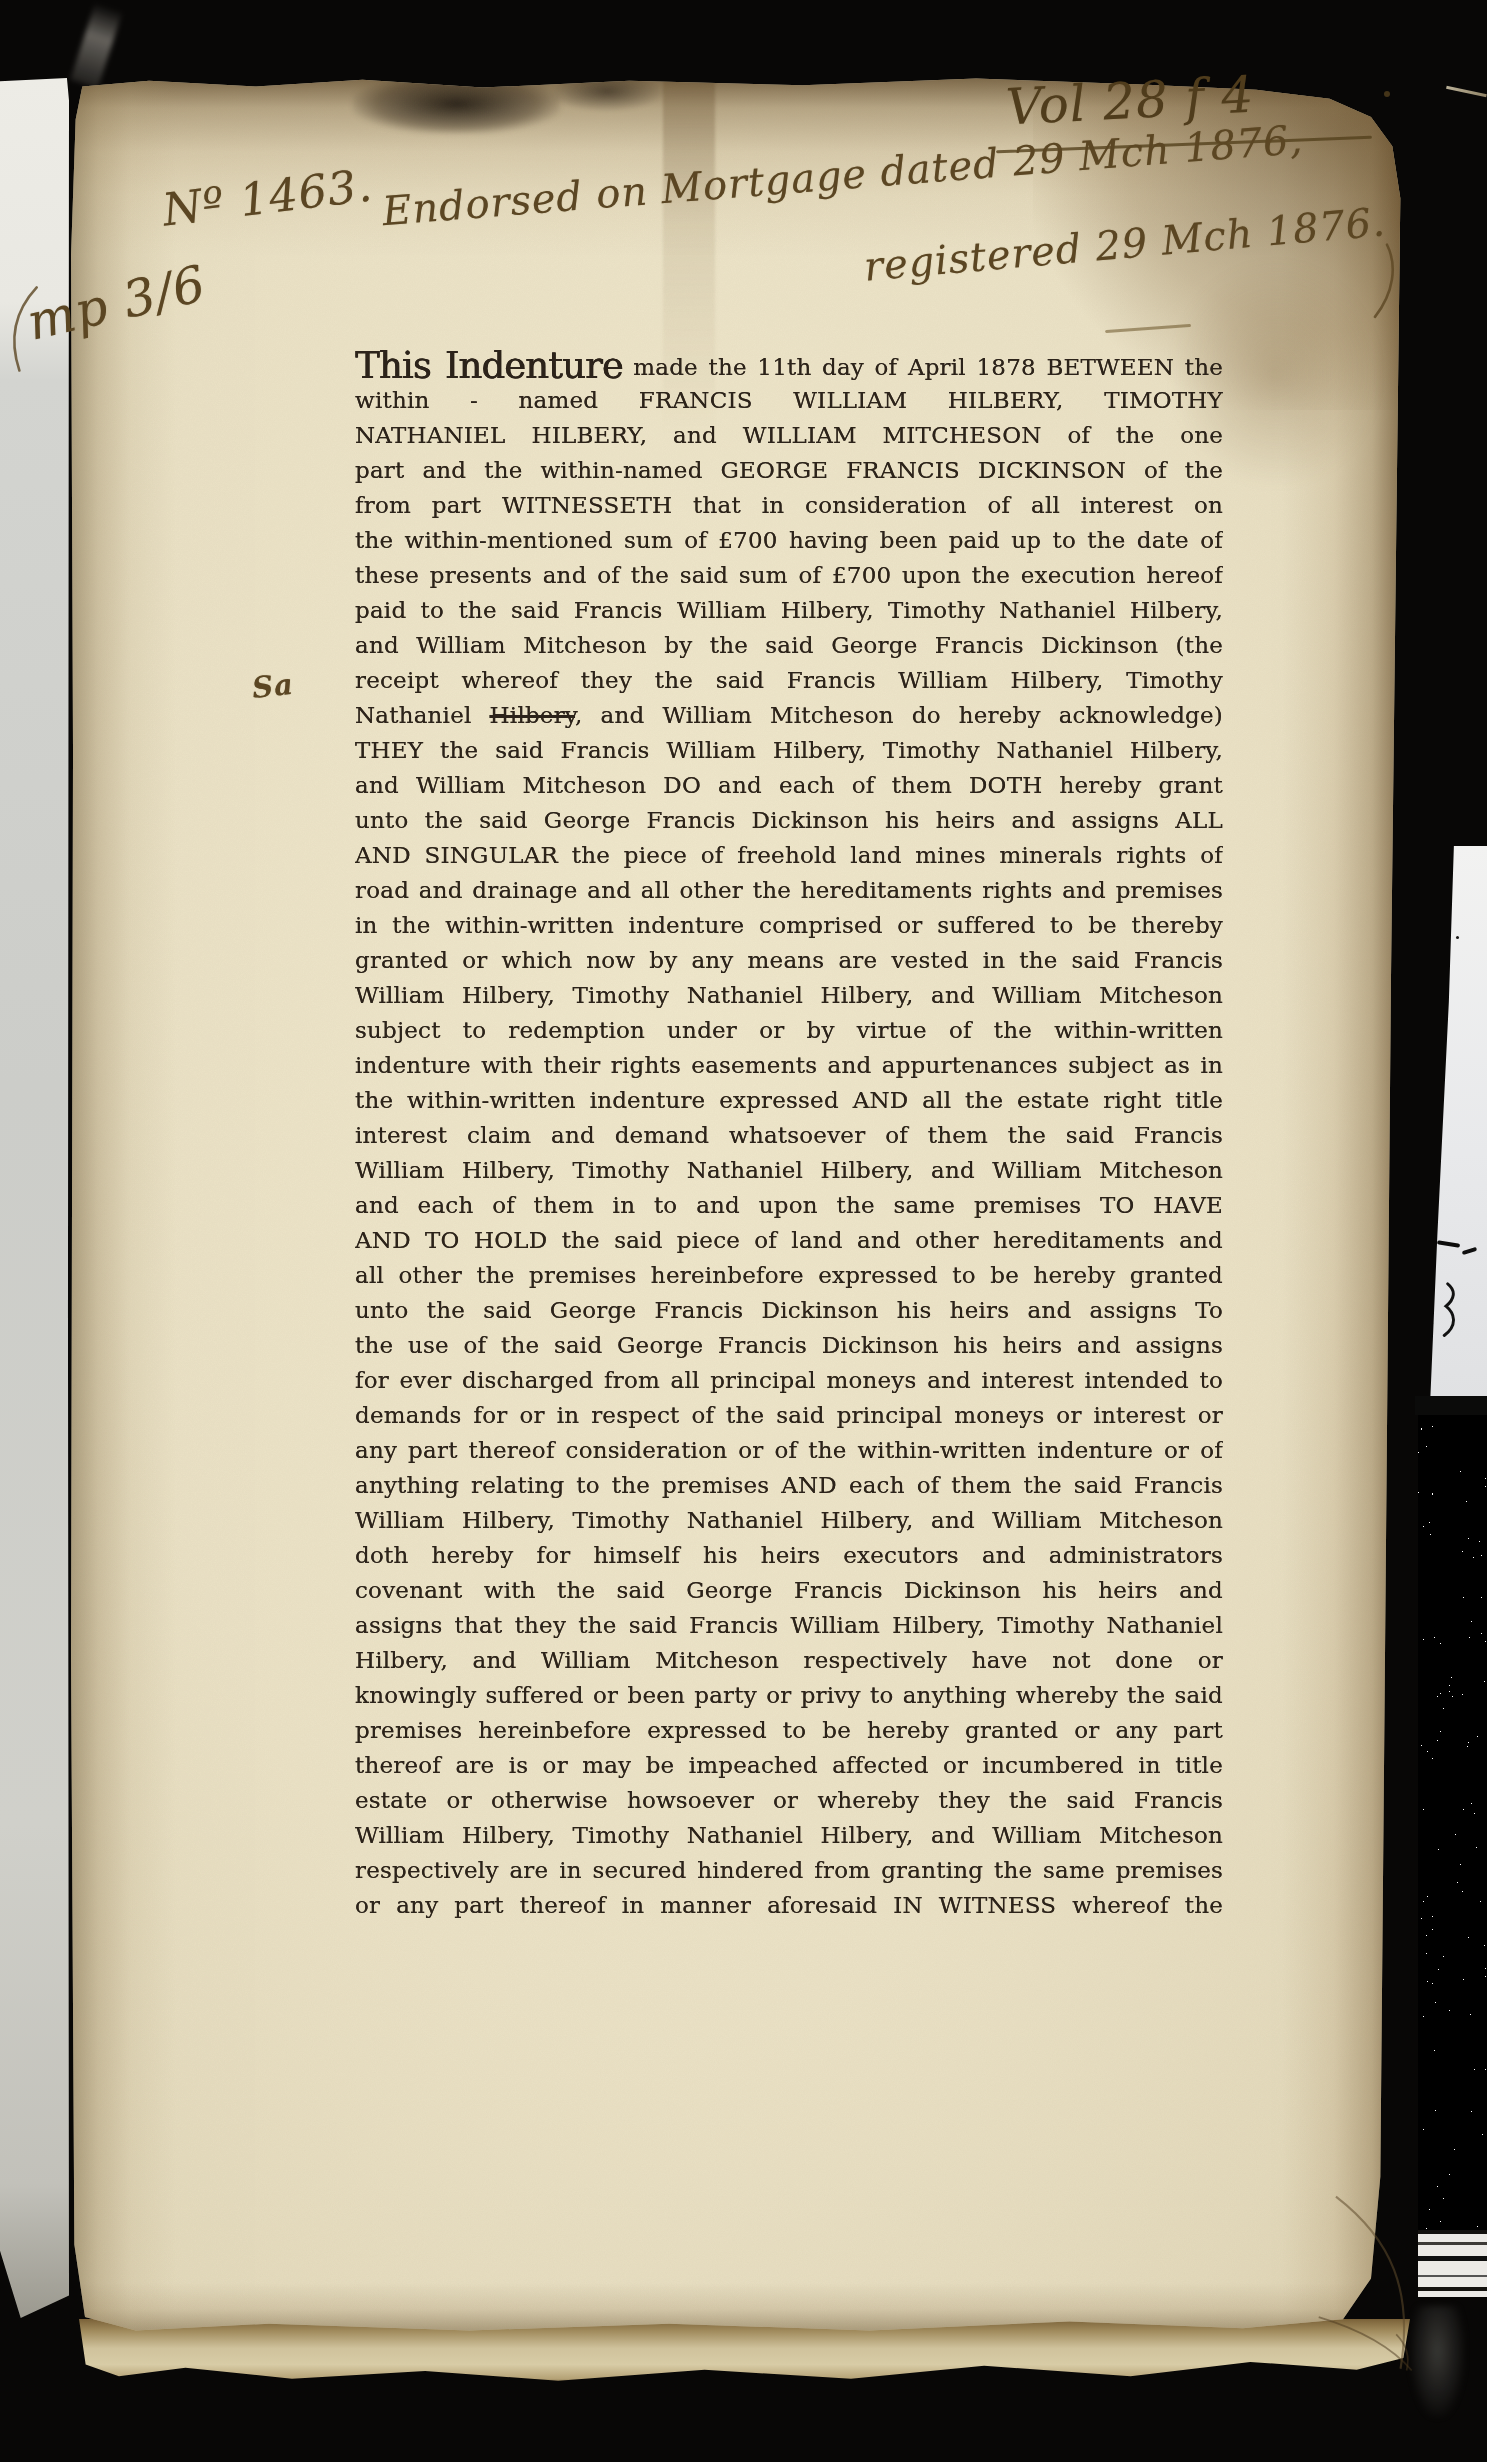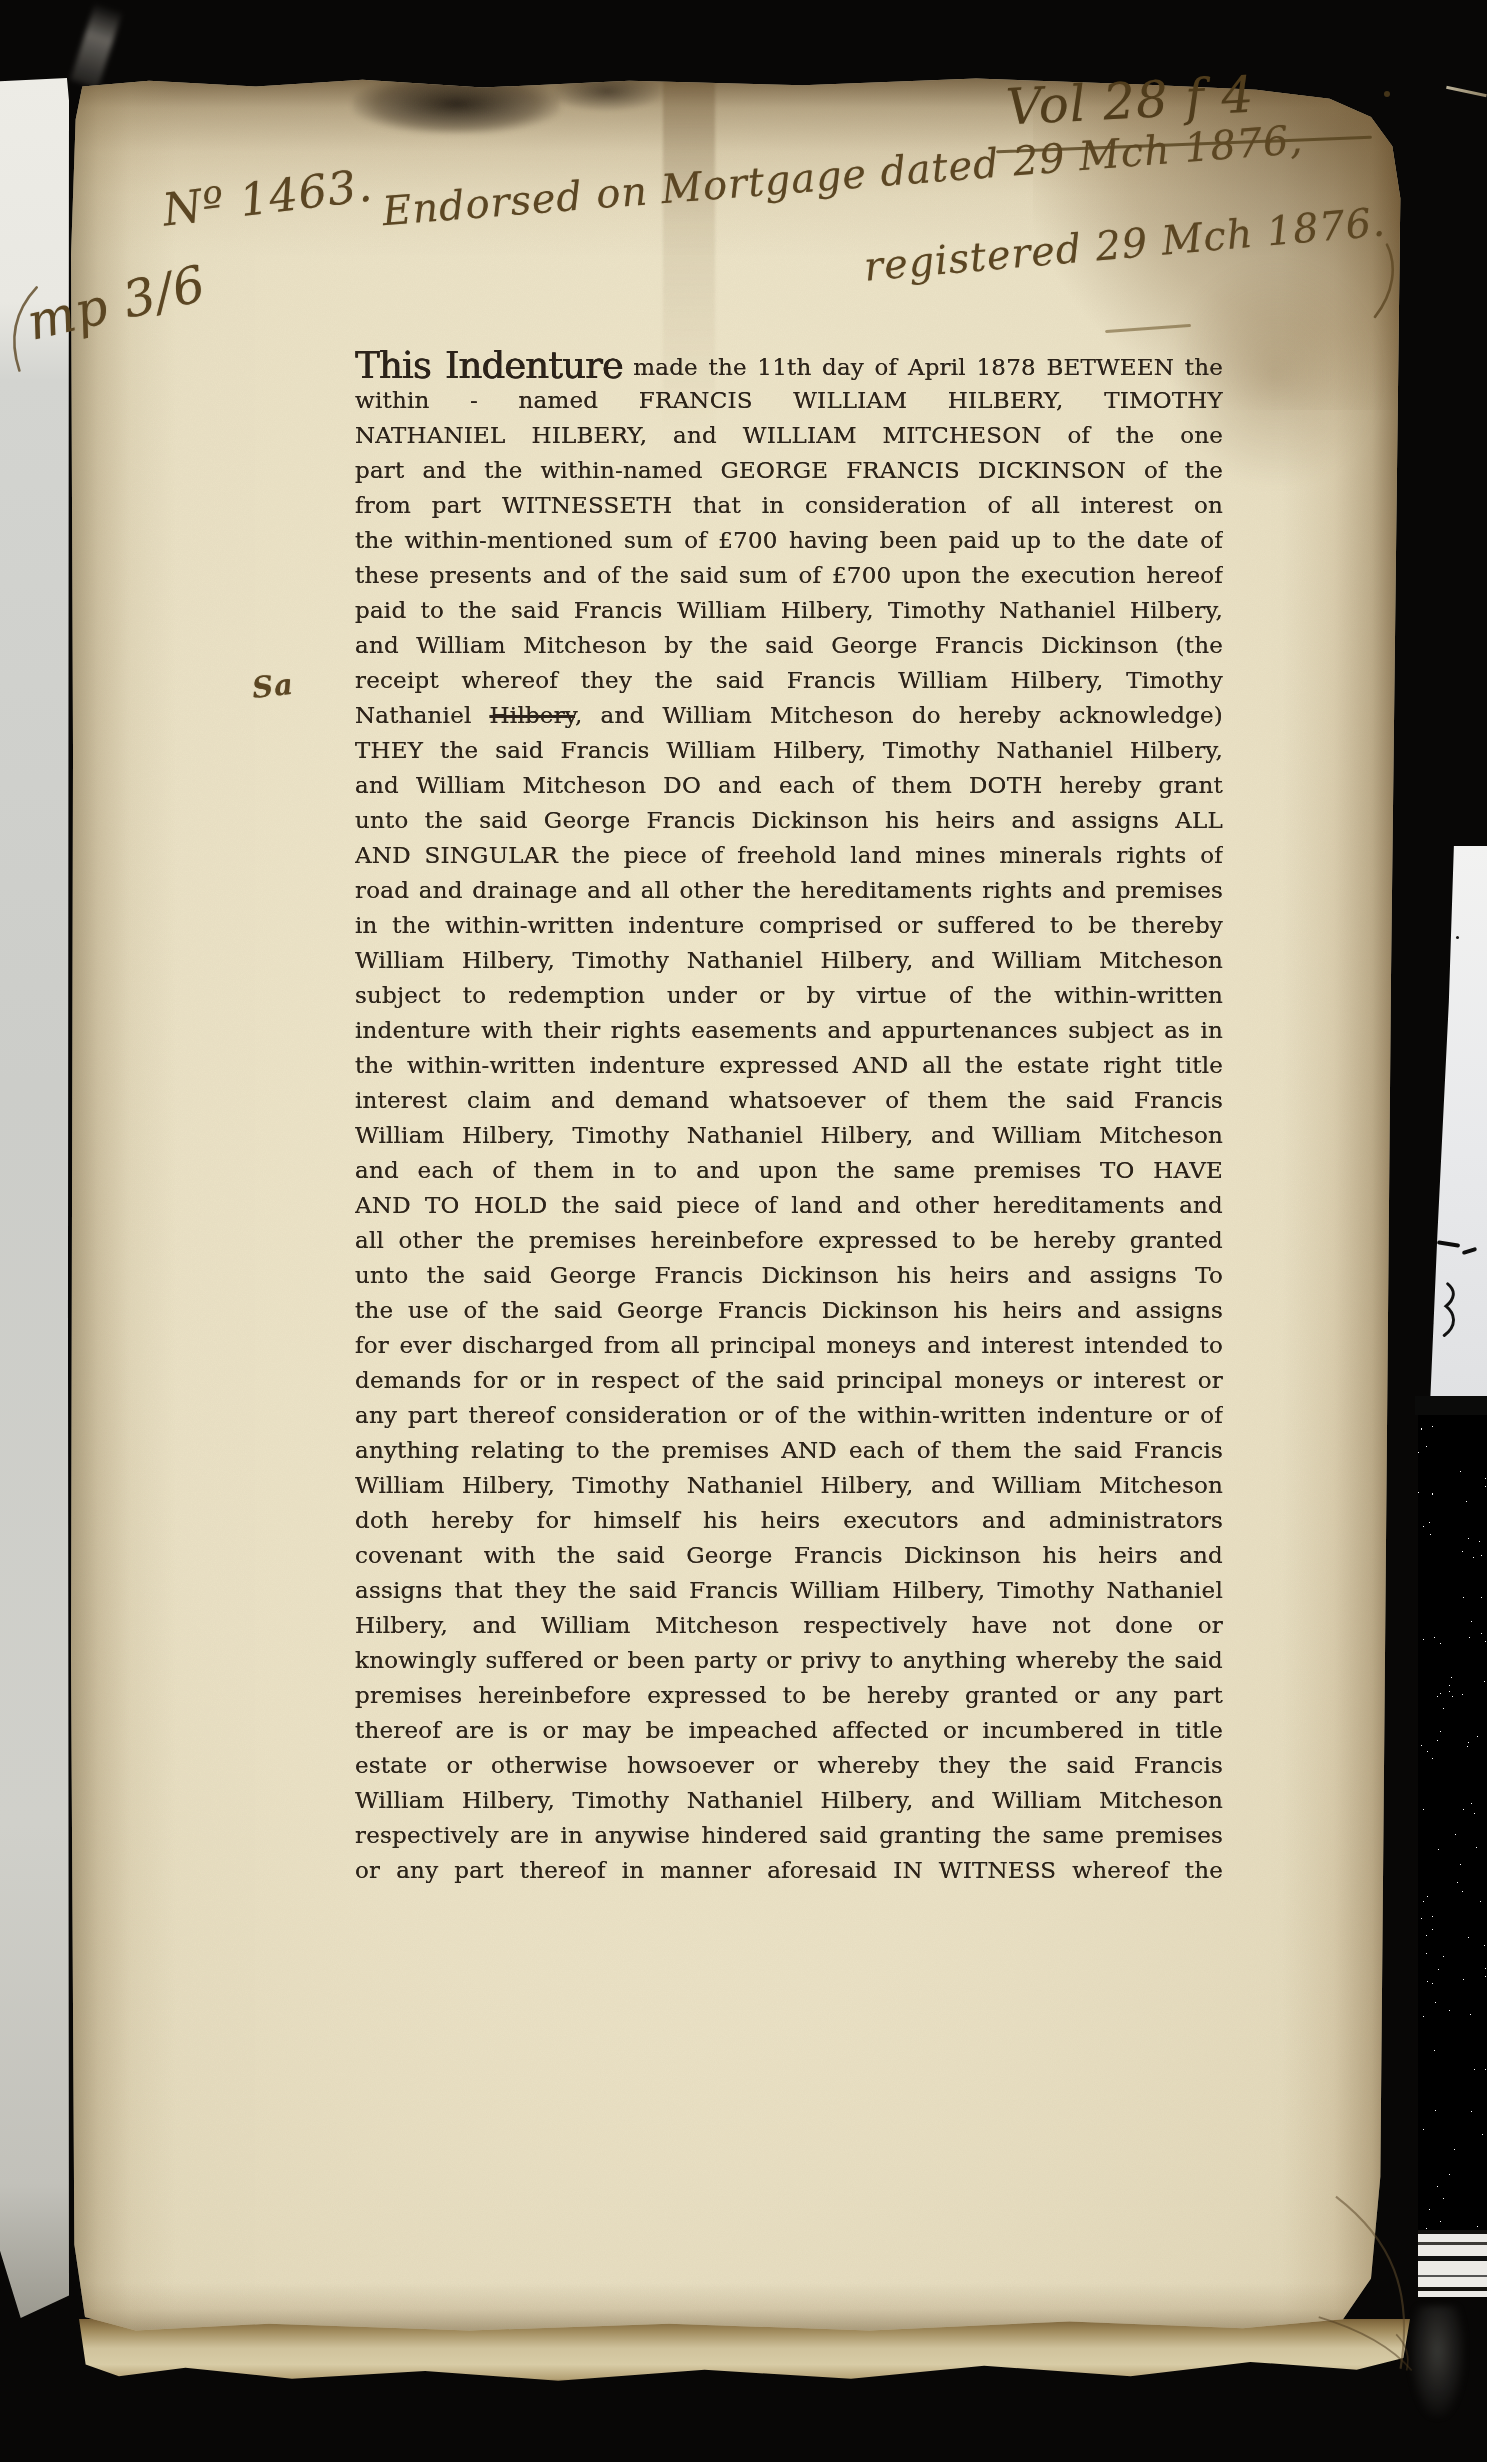--- a/index.html
+++ b/index.html
@@ -209,20 +209,21 @@
       <div class="line">paid to the said Francis William Hilbery, Timothy Nathaniel Hilbery,</div>
       <div class="line">and William Mitcheson by the said George Francis Dickinson (the</div>
       <div class="line">receipt whereof they the said Francis William Hilbery, Timothy</div>
       <div class="line">Nathaniel <span class="strike">Hilbery</span>, and William Mitcheson do hereby acknowledge)</div>
       <div class="line">THEY the said Francis William Hilbery, Timothy Nathaniel Hilbery,</div>
       <div class="line">and William Mitcheson DO and each of them DOTH hereby grant</div>
       <div class="line">unto the said George Francis Dickinson his heirs and assigns ALL</div>
       <div class="line">AND SINGULAR the piece of freehold land mines minerals rights of</div>
       <div class="line">road and drainage and all other the hereditaments rights and premises</div>
       <div class="line">in the within-written indenture comprised or suffered to be thereby</div>
+      <div class="line">granted or which now by any means are vested in the said Francis</div>
       <div class="line">William Hilbery, Timothy Nathaniel Hilbery, and William Mitcheson</div>
       <div class="line">subject to redemption under or by virtue of the within-written</div>
       <div class="line">indenture with their rights easements and appurtenances subject as in</div>
       <div class="line">the within-written indenture expressed AND all the estate right title</div>
       <div class="line">interest claim and demand whatsoever of them the said Francis</div>
       <div class="line">William Hilbery, Timothy Nathaniel Hilbery, and William Mitcheson</div>
       <div class="line">and each of them in to and upon the same premises TO HAVE</div>
       <div class="line">AND TO HOLD the said piece of land and other hereditaments and</div>
       <div class="line">all other the premises hereinbefore expressed to be hereby granted</div>
       <div class="line">unto the said George Francis Dickinson his heirs and assigns To</div>
@@ -234,21 +235,21 @@
       <div class="line">William Hilbery, Timothy Nathaniel Hilbery, and William Mitcheson</div>
       <div class="line">doth hereby for himself his heirs executors and administrators</div>
       <div class="line">covenant with the said George Francis Dickinson his heirs and</div>
       <div class="line">assigns that they the said Francis William Hilbery, Timothy Nathaniel</div>
       <div class="line">Hilbery, and William Mitcheson respectively have not done or</div>
       <div class="line">knowingly suffered or been party or privy to anything whereby the said</div>
       <div class="line">premises hereinbefore expressed to be hereby granted or any part</div>
       <div class="line">thereof are is or may be impeached affected or incumbered in title</div>
       <div class="line">estate or otherwise howsoever or whereby they the said Francis</div>
       <div class="line">William Hilbery, Timothy Nathaniel Hilbery, and William Mitcheson</div>
-      <div class="line">respectively are in anywise hindered said granting the same premises</div>
+      <div class="line">respectively are in secured hindered from granting the same premises</div>
       <div class="line">or any part thereof in manner aforesaid IN WITNESS whereof the</div>
     </div>
 
   <svg class="fl-svg" style="left:1310px;top:2188px;z-index:6" width="138" height="198" viewBox="0 0 160 230">
     <path d="M30,10 C95,60 120,120 105,210" stroke="rgba(94,74,44,.55)" stroke-width="2.5" fill="none"></path>
     <path d="M10,150 C60,165 95,185 118,212" stroke="rgba(74,56,30,.5)" stroke-width="2" fill="none"></path>
     <path d="M100,170 C112,182 116,196 112,212" stroke="rgba(74,56,30,.5)" stroke-width="2" fill="none"></path>
   </svg>
 
 </div>

